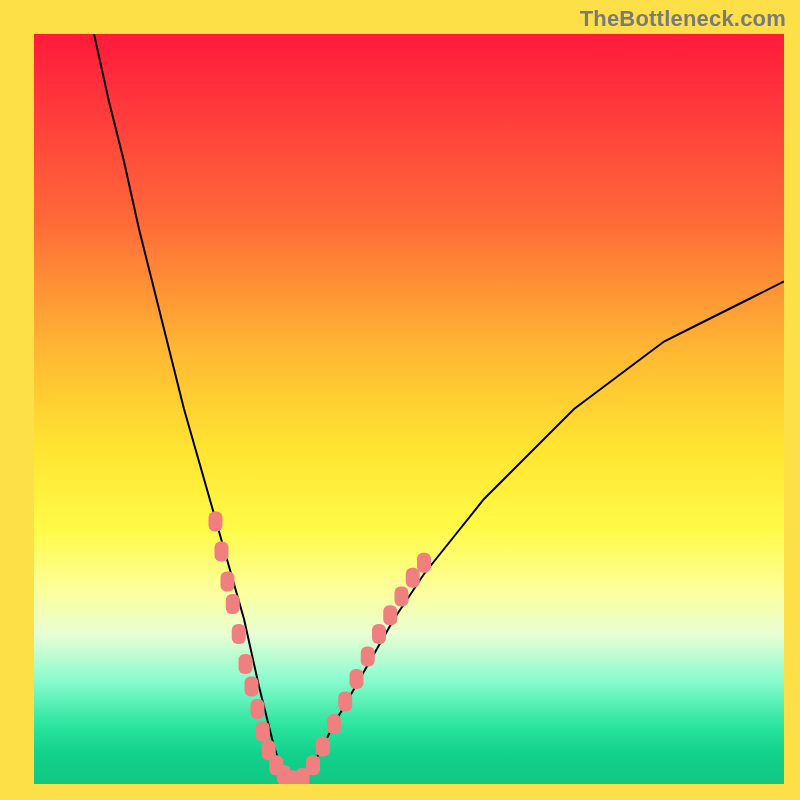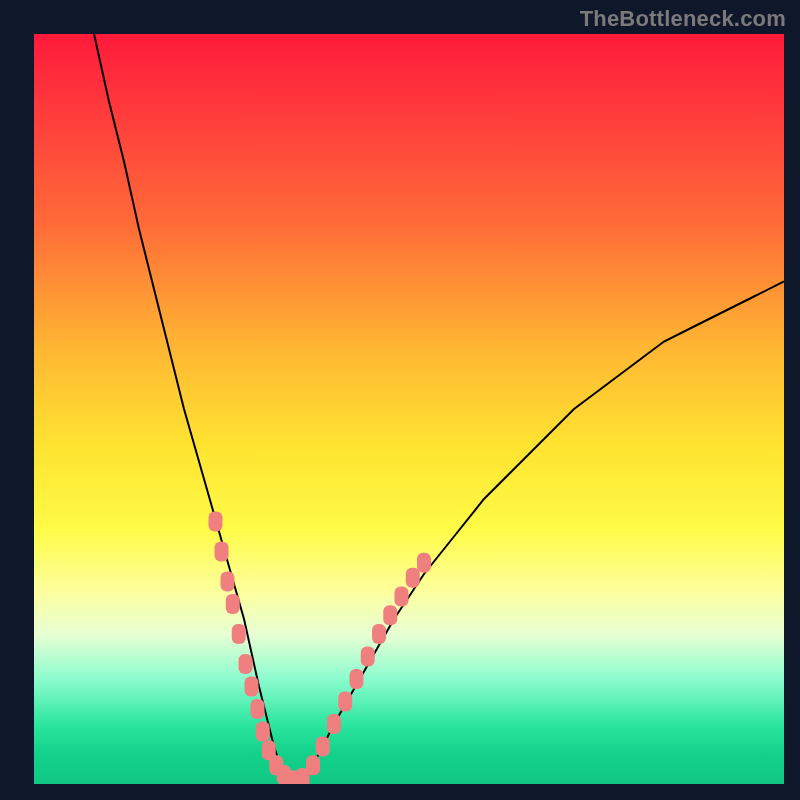--- a/index.html
+++ b/index.html
@@ -10,21 +10,21 @@
     background: #000;
     overflow: hidden;
     font-family: Arial, Helvetica, sans-serif;
   }
   .frame {
     position: absolute;
     left: 0;
     top: 0;
     width: 800px;
     height: 800px;
-    background: #0f172a;
+    background: #fde047;
   }
   .plot {
     position: absolute;
     left: 34px;
     top: 34px;
     width: 750px;
     height: 750px;
     background: linear-gradient(to bottom,
       #ff1a3a 0%,
       #ff3a3c 10%,

